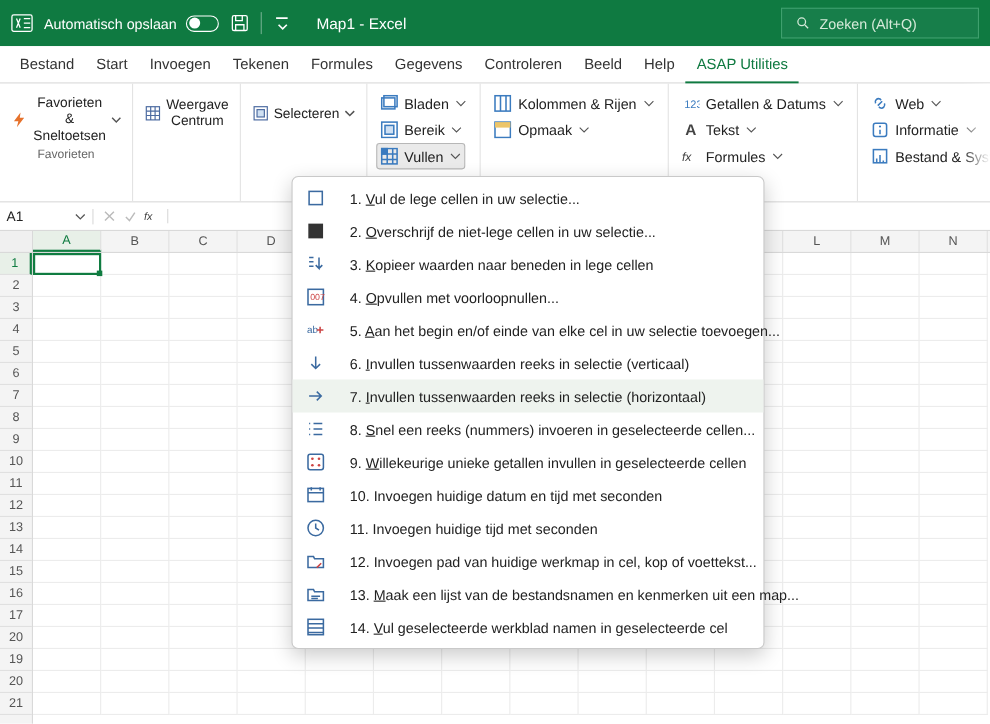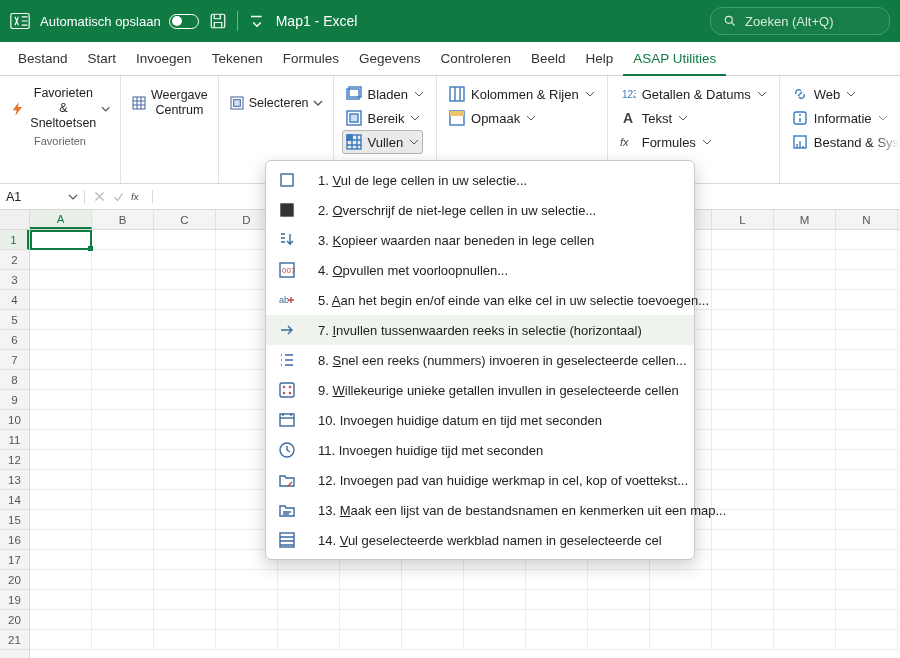--- a/index.html
+++ b/index.html
@@ -6,22 +6,22 @@
   body { width: 900px; height: 658px; background: #fff; overflow: hidden; font-size: 13px; color: #222; }
 
   
   .titlebar { height: 42px; background: #0f7a41; display: flex; align-items: center; color: #fff; padding: 0 10px; gap: 10px; }
   .titlebar .xl-icon { width: 20px; height: 20px; }
   .titlebar .autosave { display: flex; align-items: center; gap: 8px; font-size: 13px; }
   .toggle { width: 30px; height: 15px; border: 1px solid #fff; border-radius: 8px; position: relative; }
   .toggle::after { content: ""; position: absolute; left: 2px; top: 1.5px; width: 10px; height: 10px; border-radius: 50%; background: #fff; }
   .titlebar .save-icon, .titlebar .chev { width: 18px; height: 18px; stroke: #fff; }
   .titlebar .divider { width: 1px; height: 20px; background: rgba(255,255,255,.4); }
-  .titlebar .titletext { font-size: 14px; }
-  .titlebar .search { margin-left: auto; background: #177e4a; border: 1px solid #3fa06e; border-radius: 12px; height: 28px; display: flex; align-items: center; gap: 8px; padding: 0 12px; color: #d5ead9; min-width: 180px; }
+  .titlebar .titletext { font-size: 14px; margin-left: 12px; }
+  .titlebar .search { margin-left: auto; background: #177e4a; border: 1px solid #3fa06e; border-radius: 0; height: 28px; display: flex; align-items: center; gap: 8px; padding: 0 12px; color: #d5ead9; min-width: 180px; }
 
   
   .tabs { height: 34px; display: flex; align-items: center; border-bottom: 1px solid #d0d0d0; padding: 0 8px; gap: 0; background: #fff; }
   .tabs .tab { padding: 8px 10px; font-size: 13.5px; cursor: pointer; color: #333; }
   .tabs .tab.active { color: #0f7a41; border-bottom: 2px solid #0f7a41; margin-bottom: -1px; }
 
   
   .ribbon { height: 108px; background: #fff; border-bottom: 1px solid #d9d9d9; display: flex; position: relative; }
   .ribbon-group { border-right: 1px solid #e3e3e3; padding: 6px 10px 0 10px; display: flex; flex-direction: column; align-items: center; }
   .ribbon-group.stack3 { padding: 6px 8px 0 8px; align-items: flex-start; }
@@ -716,20 +716,28 @@
     </div>
     <div class="mi">
       <span class="mi-ico">
         <svg width="18" height="18" viewBox="0 0 18 18" fill="none" stroke="#3b6aa0" stroke-width="1.4">
           <text x="1" y="12" font-size="9" fill="#3b6aa0" stroke="none">ab</text>
           <path d="M13 6v6M10 9h6" stroke="#c44"></path>
         </svg>
       </span>
       <span class="mi-txt">5. <span class="mi-num-letter">A</span>an het begin en/of einde van elke cel in uw selectie toevoegen...</span>
     </div>
+    <div class="mi">
+      <span class="mi-ico">
+        <svg width="18" height="18" viewBox="0 0 18 18" fill="none" stroke="#3b6aa0" stroke-width="1.4">
+          <path d="M9 3v11M5 10l4 4 4-4"></path>
+        </svg>
+      </span>
+      <span class="mi-txt">6. <span class="mi-num-letter">I</span>nvullen tussenwaarden reeks in selectie (verticaal)</span>
+    </div>
     <div class="mi hover">
       <span class="mi-ico">
         <svg width="18" height="18" viewBox="0 0 18 18" fill="none" stroke="#3b6aa0" stroke-width="1.4">
           <path d="M3 9h11M10 5l4 4-4 4"></path>
         </svg>
       </span>
       <span class="mi-txt">7. <span class="mi-num-letter">I</span>nvullen tussenwaarden reeks in selectie (horizontaal)</span>
     </div>
     <div class="mi">
       <span class="mi-ico">

